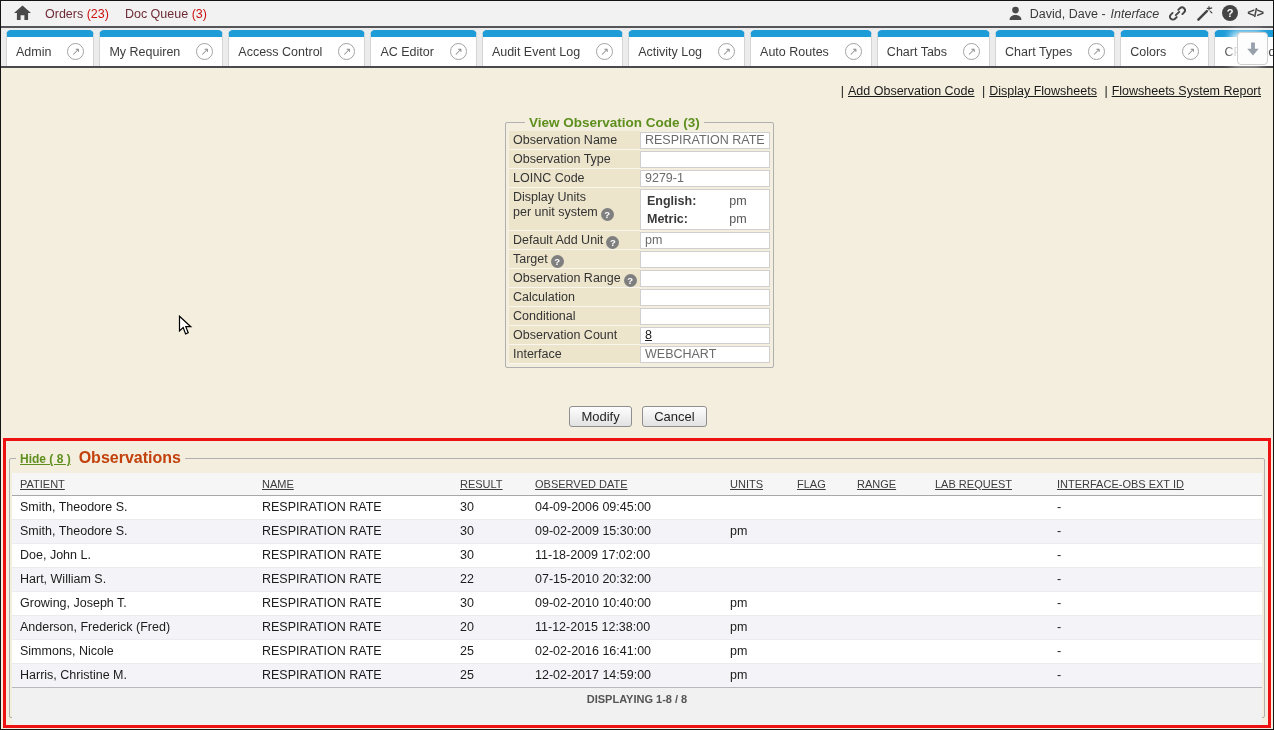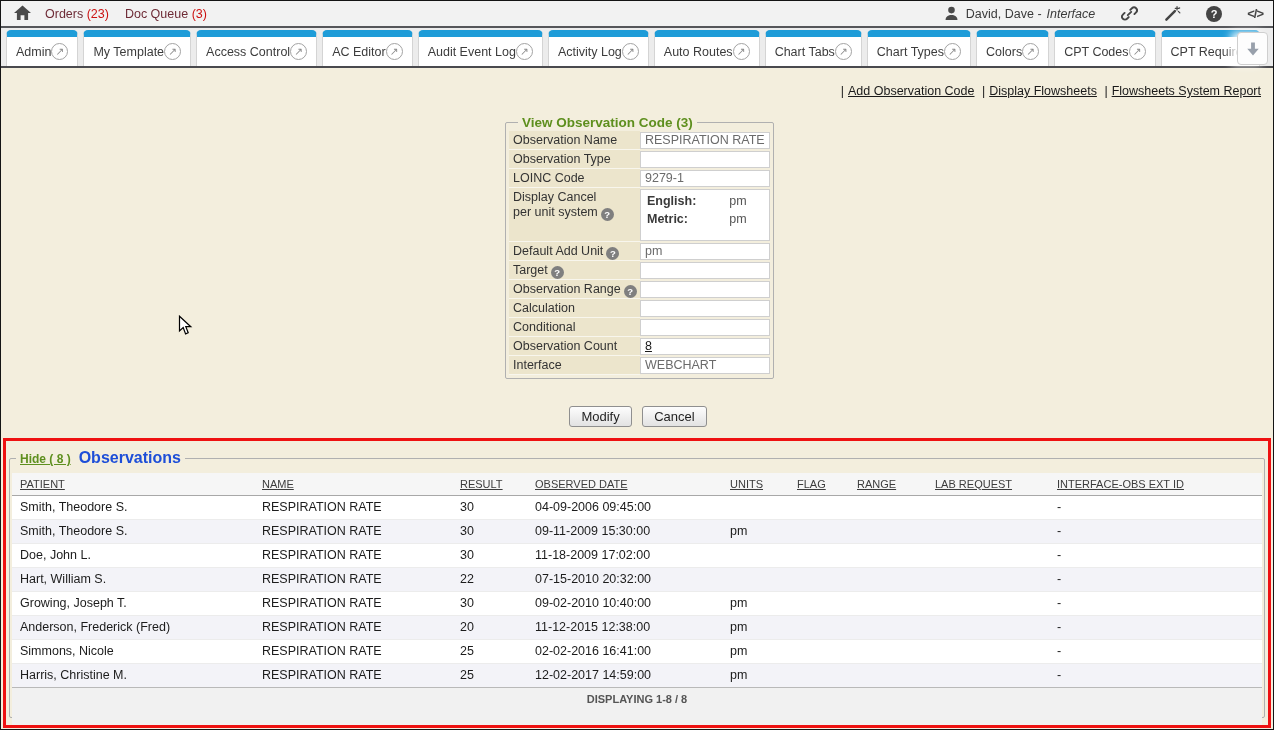--- a/index.html
+++ b/index.html
@@ -12,38 +12,38 @@
 
   
   .topbar {
     position:absolute; left:0; top:0; width:100%; height:27px;
     background:#f2f2f2; border-bottom:2px solid #55565a;
     display:flex; align-items:center; padding:0 10px;
   }
   .home-btn { width:20px; height:17px; margin:0 12px 0 2px; cursor:pointer; display:flex; }
   .top-nav-item { font-size:12.5px; color:#6e2b36; margin-right:16px; cursor:pointer; text-decoration:none; }
   .top-nav-item .cnt { color:#cc1111; }
-  .topbar-right { margin-left:auto; display:flex; align-items:center; gap:25px; }
+  .topbar-right { margin-left:auto; display:flex; gap:9px; }
   .user-wrap { display:flex; align-items:center; gap:5px; font-size:12.5px; color:#3a3a3a; }
   .user-role { font-style:italic; }
   .ticon { width:18px; height:18px; display:flex; align-items:center; justify-content:center; cursor:pointer; }
   .qcircle { width:16px; height:16px; border-radius:50%; background:#454545; color:#fff; font-size:11px; font-weight:bold; text-align:center; line-height:16px; cursor:pointer; }
   .code-icon { font-size:13px; font-weight:bold; color:#454545; letter-spacing:-1px; cursor:pointer; }
 
   
   .tabstrip {
     position:absolute; left:0; top:27px; width:100%; height:40px;
     background:#ececec; border-bottom:2px solid #4a4a4e;
     display:flex; align-items:flex-end; gap:5px; padding:0 0 0 5px; overflow:hidden;
   }
   .tab {
     flex:0 0 auto; height:36px; background:#fff;
     border:1px solid #d4d4d4; border-top:7px solid #1e9cd8; border-bottom:none;
     border-radius:5px 5px 0 0;
-    display:flex; align-items:center; gap:0; padding:0 9px;
+    display:flex; align-items:center; gap:16px; padding:0 9px;
     cursor:pointer; white-space:nowrap;
   }
   .tab-label { font-size:12.5px; color:#3c3c3c; }
   .tab-go {
     width:17px; height:17px; border:1px solid #a3a3a3; border-radius:50%;
     color:#8c8c8c; font-size:10.5px; line-height:15px; text-align:center; cursor:pointer;
   }
   .tab-scroll-btn {
     position:absolute; right:5px; top:31px; width:31px; height:33px;
     background:#fdfdfd; border:1px solid #cfcfcf; border-radius:4px;
@@ -54,53 +54,53 @@
   
   .main { position:absolute; left:0; top:69px; right:0; bottom:0; background:#f3eedd; }
 
   .action-links { position:absolute; top:14px; right:12px; font-size:12.5px; color:#1a1a1a;text-align:center; }
   .action-links a { color:#1a1a1a; text-decoration:underline; cursor:pointer; }
   .action-links .sep { margin:0 4px; }
 
   
   fieldset { border:1px solid #b0b0b0; border-radius:2px; }
   .view-fieldset { position:absolute; left:504px; top:45px; width:266px; padding:1px 3px 3px 3px; background:#f3eedd; }
-  .view-fieldset legend { font-size:13.5px; font-weight:bold; color:#5e8f1e; padding:0 4px; margin-left:9px; }
+  .view-fieldset legend { font-size:13.5px; font-weight:bold; color:#5e8f1e; padding:0 4px; margin-left:16px; }
   .frow { display:flex; align-items:stretch; }
   .flabel {
     flex:0 0 131px; background:#ece5cc; font-size:12.5px; color:#333;
     padding:2px 0 0 4px; line-height:15px; border-bottom:1px solid rgba(255,255,255,.65);
   }
   .fval { flex:1; padding:1px 0; }
   .fbox {
     height:17px; border:1px solid #cfcfcf; background:#fff; padding:0 4px;
     font-size:12.5px; color:#6b6b6b; line-height:15px; overflow:hidden; white-space:nowrap;
   }
-  .ubox { height:52px; border:1px solid #cfcfcf; background:#fff; padding:2px 4px; }
+  .ubox { height:41px; border:1px solid #cfcfcf; background:#fff; padding:2px 4px; }
   .uline { display:flex; justify-content:space-between; padding:1px 18px 1px 2px; font-size:12.5px; color:#555; line-height:16px; }
   .uline b { color:#3a3a3a; }
   .help {
     display:inline-block; width:13px; height:13px; border-radius:50%;
     background:#7f7f7f; color:#fff; font-size:9.5px; font-weight:bold;
     text-align:center; line-height:13px; margin-left:3px; vertical-align:-2px; cursor:pointer;
   }
   .vlink { color:#1a1a1a; text-decoration:underline; cursor:pointer; }
 
   .form-buttons { position:absolute; left:504px; top:336px; width:266px; text-align:center; }
   .btn {
     font-size:13px; color:#1f1f1f; padding:2px 11px; margin:0 3px;
     background:linear-gradient(#fdfdfd,#e2e2e2); border:1px solid #8f8f8f; border-radius:3px; cursor:pointer;
     font-family:Liberation Sans, sans-serif;
   }
 
   
   .obs-fieldset { position:absolute; left:8px; right:8px; top:379px; height:269px; background:#f3eedd; padding:4px 2px 0 2px; }
   .obs-fieldset legend { margin-left:4px; padding:0 4px; display:flex; align-items:baseline; gap:8px; }
   .hide-link { font-size:12px; font-weight:bold; color:#5e8f1e; text-decoration:underline; cursor:pointer; }
-  .obs-title { font-size:16px; font-weight:bold; color:#1d4ed8; }
+  .obs-title { font-size:16px; font-weight:bold; color:#c2410c; }
   .obs-table { width:100%; border-collapse:collapse; table-layout:fixed; background:#fff; margin-top:2px; }
   .obs-table th {
     font-size:11px; font-weight:normal; color:#3c3c3c; text-align:left;
     height:22px; padding:0 8px; background:#f6f6f6; border-bottom:1px solid #a8a8a8;
     white-space:nowrap; overflow:hidden; cursor:pointer;
   }
   .obs-table th span { text-decoration:underline; }
   .obs-table td {
     font-size:12.5px; color:#1c1c1c; height:24px; padding:0 8px;
     border-top:1px solid #ececec; white-space:nowrap; overflow:hidden;
@@ -161,21 +161,21 @@
       <span class="code-icon">&lt;/&gt;</span>
     </div>
   </div>
 
   <div class="tabstrip">
     <div class="tab">
         <span class="tab-label">Admin</span>
         <span class="tab-go">↗</span>
       </div>
     <div class="tab">
-        <span class="tab-label">My Template</span>
+        <span class="tab-label">My Requiren</span>
         <span class="tab-go">↗</span>
       </div>
     <div class="tab">
         <span class="tab-label">Access Control</span>
         <span class="tab-go">↗</span>
       </div>
     <div class="tab">
         <span class="tab-label">AC Editor</span>
         <span class="tab-go">↗</span>
       </div>
@@ -241,21 +241,21 @@
           </div>
       </div>
       <div class="frow">
         <div class="flabel"><span>LOINC Code</span></div>
         <div class="fval">
             <div class="fbox">9279-1</div>
           </div>
       </div>
       <div class="frow">
         <div class="flabel">
-          <span>Display Cancel</span><br>
+          <span>Display Units</span><br>
           <span>per unit system</span><span class="help">?</span>
         </div>
         <div class="fval">
           <div class="ubox">
             <div class="uline">
                 <b>English:</b>
                 <span>pm</span>
               </div>
             <div class="uline">
                 <b>Metric:</b>
@@ -352,21 +352,21 @@
               <td></td>
               <td></td>
               <td></td>
               <td></td>
               <td>-</td>
           </tr>
           <tr class="alt">
             <td>Smith, Theodore S.</td>
               <td>RESPIRATION RATE</td>
               <td>30</td>
-              <td>09-11-2009 15:30:00</td>
+              <td>09-02-2009 15:30:00</td>
               <td>pm</td>
               <td></td>
               <td></td>
               <td></td>
               <td>-</td>
           </tr>
           <tr>
             <td>Doe, John L.</td>
               <td>RESPIRATION RATE</td>
               <td>30</td>

